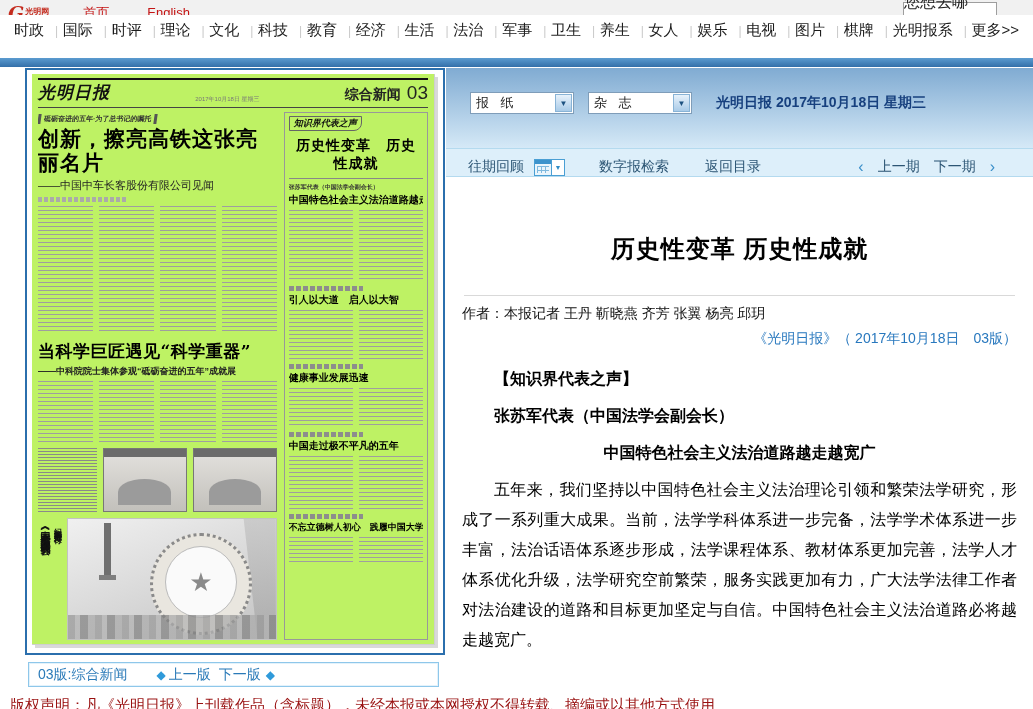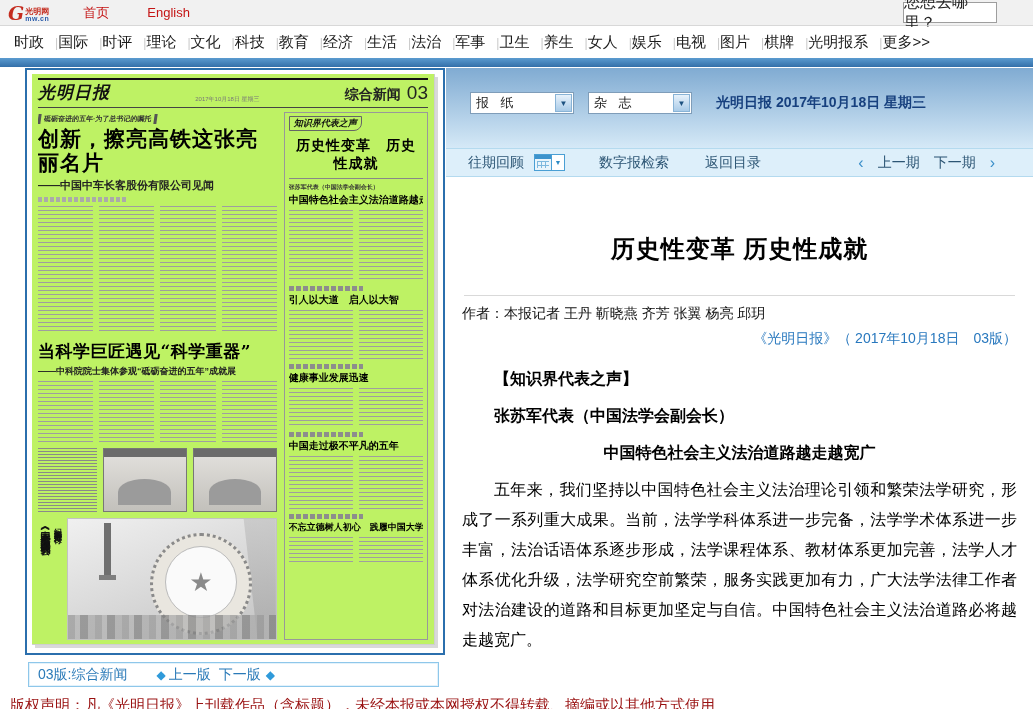--- a/index.html
+++ b/index.html
@@ -16,22 +16,22 @@
             font-size:19px; color:#c42b1e; line-height:18px; }
   .logo-stack { display:flex; flex-direction:column; line-height:7px; margin-left:1px; }
   .logo-cn { font-size:8px; color:#c42b1e; font-weight:bold; }
   .logo-sub { font-size:7px; color:#2a5caa; font-weight:bold; letter-spacing:.5px; }
   .toplink { color:#c41414; font-size:13px; margin-right:18px; text-decoration:none; cursor:pointer;margin-left:20px; }
   .goto-box { position:absolute; right:36px; top:2px; width:94px; height:21px;
               background:#fff; border:1px solid #9e9e9e; font-size:16px; color:#222;
               display:flex; align-items:center; justify-content:center; cursor:pointer; }
 
   
-  .nav { position:absolute; left:0; top:27px; width:100%; height:31px; background:#fff;
-         display:flex; align-items:center; padding:0 14px; list-style:none; }
+  .nav { position:absolute; left:0; top:15px; width:100%; height:31px; background:#fff;
+         display:flex; align-items:center; justify-content:space-between; padding:0 14px; list-style:none; }
   .nav li { font-size:15px; color:#1c1c1c; cursor:pointer; white-space:nowrap; position:relative; padding-right:0; }
   .nav li:not(:last-child)::after { content:"|"; color:#c9c9c9; font-size:12px; margin-left:11px; }
   .blue-strip { position:absolute; left:0; top:58px; width:100%; height:9px;
                 background:linear-gradient(#5b9bd0,#336fa9); }
 
   
   .thumb-frame { position:absolute; left:25px; top:68px; width:420px; height:587px;
                  border:2px solid #2b6fad; background:#fff; padding:4px 8px 8px 5px; cursor:pointer; }
   .sheet { width:100%; height:100%; background:#bef264; box-shadow:3px 3px 0 #d9d9d9;
            border-right:1px solid #cfcfcf; border-bottom:1px solid #cfcfcf;
@@ -44,21 +44,21 @@
                white-space:nowrap; overflow:hidden; }
   .mast-sec { font-size:14px; font-weight:bold; color:#222; font-family:"DejaVu Serif", serif; }
   .mast-no { font-size:19px; color:#222; margin-left:6px; }
   .sheet-cols { flex:1; display:flex; gap:7px; margin-top:4px; overflow:hidden; }
   .lcol { flex:1.78; display:flex; flex-direction:column; overflow:hidden; }
   .eyebrow { font-size:7px; font-weight:bold; color:#333; border-left:3px solid #555;
              border-right:3px solid #555; padding:0 3px; align-self:flex-start;
              transform:skewX(-8deg); margin:2px 0 3px; }
   .np-h1 { font-family:"DejaVu Serif", serif; font-weight:bold; color:#000;
            font-size:21px; letter-spacing:1px; line-height:24px; }
-  .np-sub { font-size:11px; font-weight:bold; color:#222; margin:3px 0 2px; }
+  .np-sub { font-size:11px; font-weight:normal; color:#222; margin:3px 0 2px; }
   .np-byline { height:5px; width:90px; background:repeating-linear-gradient(90deg,#aaa 0 4px,transparent 4px 6px); margin:2px 0 4px; }
   .cols { display:flex; gap:6px; }
   .col { flex:1; }
   .greek { background:repeating-linear-gradient(#9f9f9f 0 1px,transparent 1px 4px); }
   .greek.dk { background:repeating-linear-gradient(#8a8a8a 0 1px,transparent 1px 3px); }
   .np-h2 { font-family:"DejaVu Serif", serif; font-weight:bold; color:#000;
            font-size:17px; margin-top:6px; letter-spacing:.5px; }
   .np-sub2 { font-size:9px; font-weight:bold; color:#222; margin:2px 0 3px; }
   .stamps-row { display:flex; gap:6px; margin-top:5px; height:64px; flex:0 0 auto; }
   .stamps-row .col { height:100%; }
@@ -117,21 +117,21 @@
                display:flex; align-items:center; padding:0 0 10px 24px; }
   .xp-select { width:104px; height:22px; background:#fff; border:1px solid #7f9db9;
                display:flex; align-items:center; margin-right:14px; cursor:pointer; }
   .xp-select .val { flex:1; font-size:13px; color:#222; padding-left:5px; letter-spacing:4px; }
   .xp-select .btn { width:17px; height:18px; margin-right:1px;
                     background:linear-gradient(#e8f2fb,#a9cbe8); border:1px solid #88b3d6;
                     color:#1c5180; font-size:8px; display:flex; align-items:center; justify-content:center; }
   .issue-info { font-size:14px; font-weight:bold; color:#17407e; margin-left:10px; }
 
   .ep-toolbar { height:29px; background:#ddeffa; border-top:1px solid #b4daef;
-                border-bottom:1px solid #b4daef; display:flex; align-items:center;
+                border-bottom:1px solid #b4daef; display:flex; align-items:flex-end;
                 padding:0 22px; font-size:14px; color:#2c5574; }
   .tb-item { cursor:pointer; }
   .cal-wrap { display:flex; margin-left:10px; margin-right:34px; }
   .cal-icon { width:18px; height:17px; border:1px solid #4a9fd4; background:#eaf5fc; position:relative; cursor:pointer; }
   .cal-icon::before { content:""; position:absolute; left:0; top:0; right:0; height:4px; background:#3d93cc; }
   .cal-icon::after { content:""; position:absolute; left:2px; top:6px; right:2px; bottom:2px;
                      background:repeating-linear-gradient(90deg,#7fb9de 0 1px,transparent 1px 4px),
                                 repeating-linear-gradient(#7fb9de 0 1px,transparent 1px 4px); }
   .cal-drop { width:13px; height:17px; border:1px solid #4a9fd4; border-left:none; background:#fff;
               color:#2f8cc6; font-size:7px; display:flex; align-items:center; justify-content:center; cursor:pointer; }

